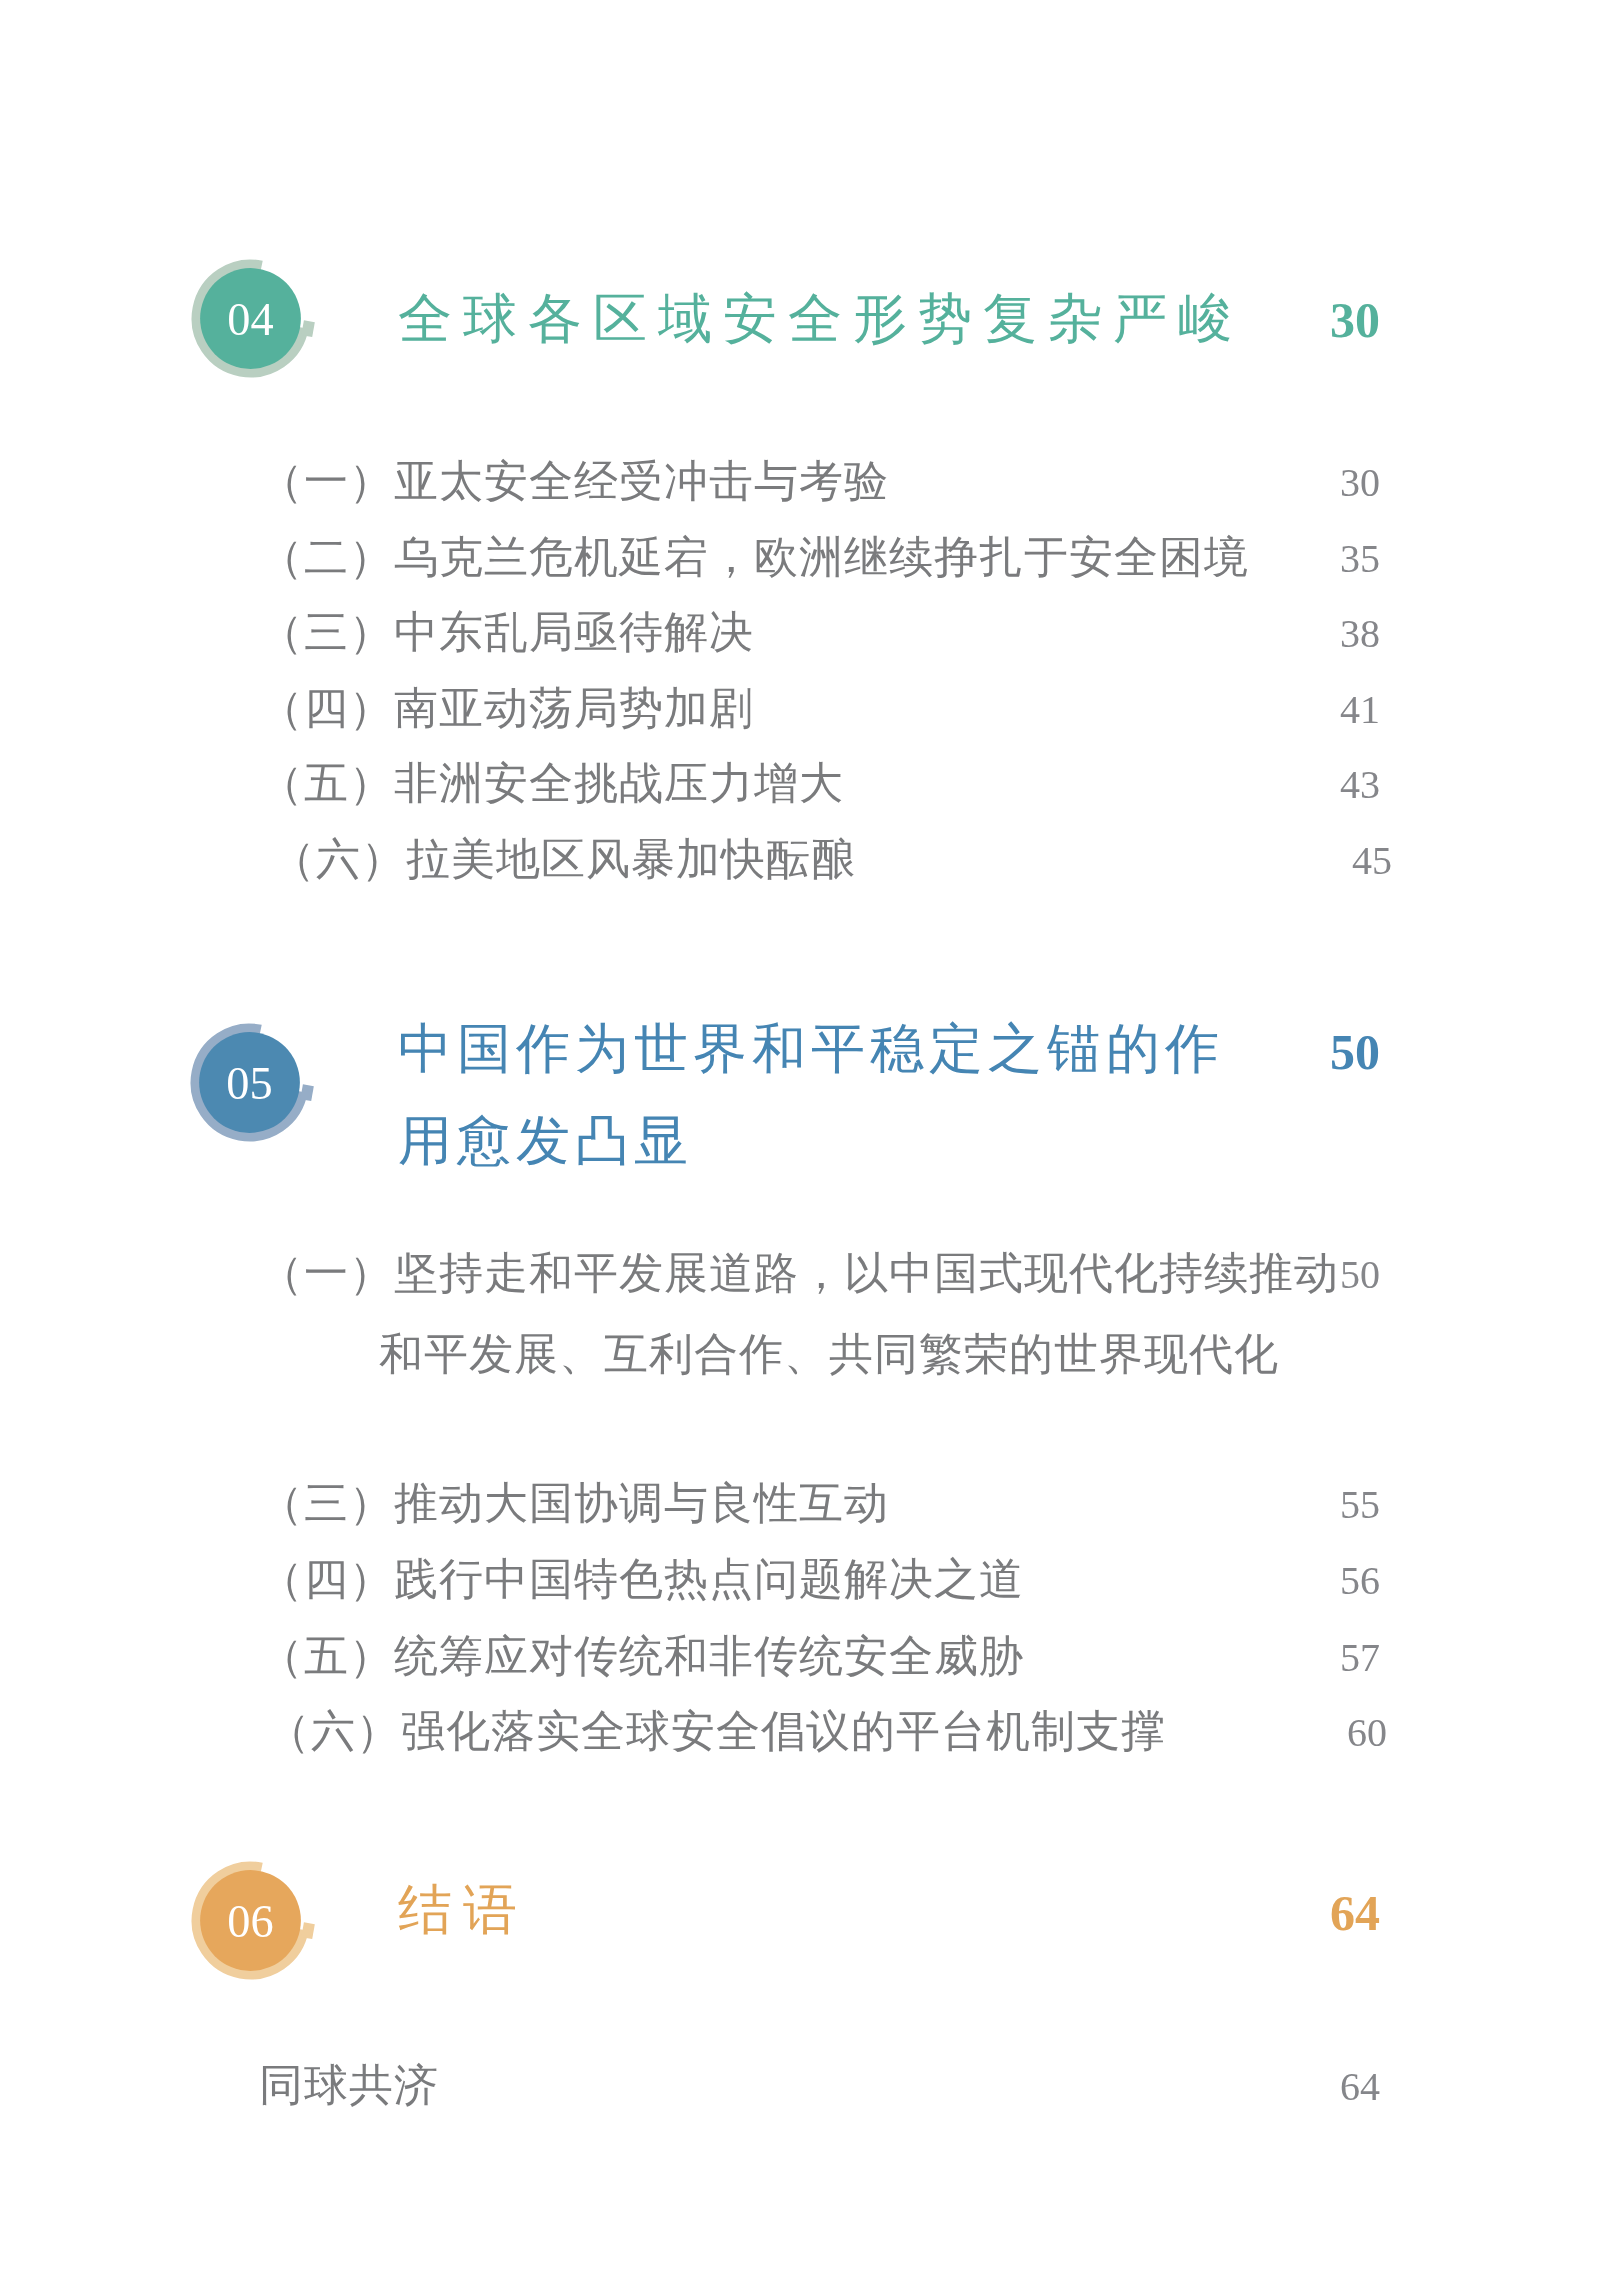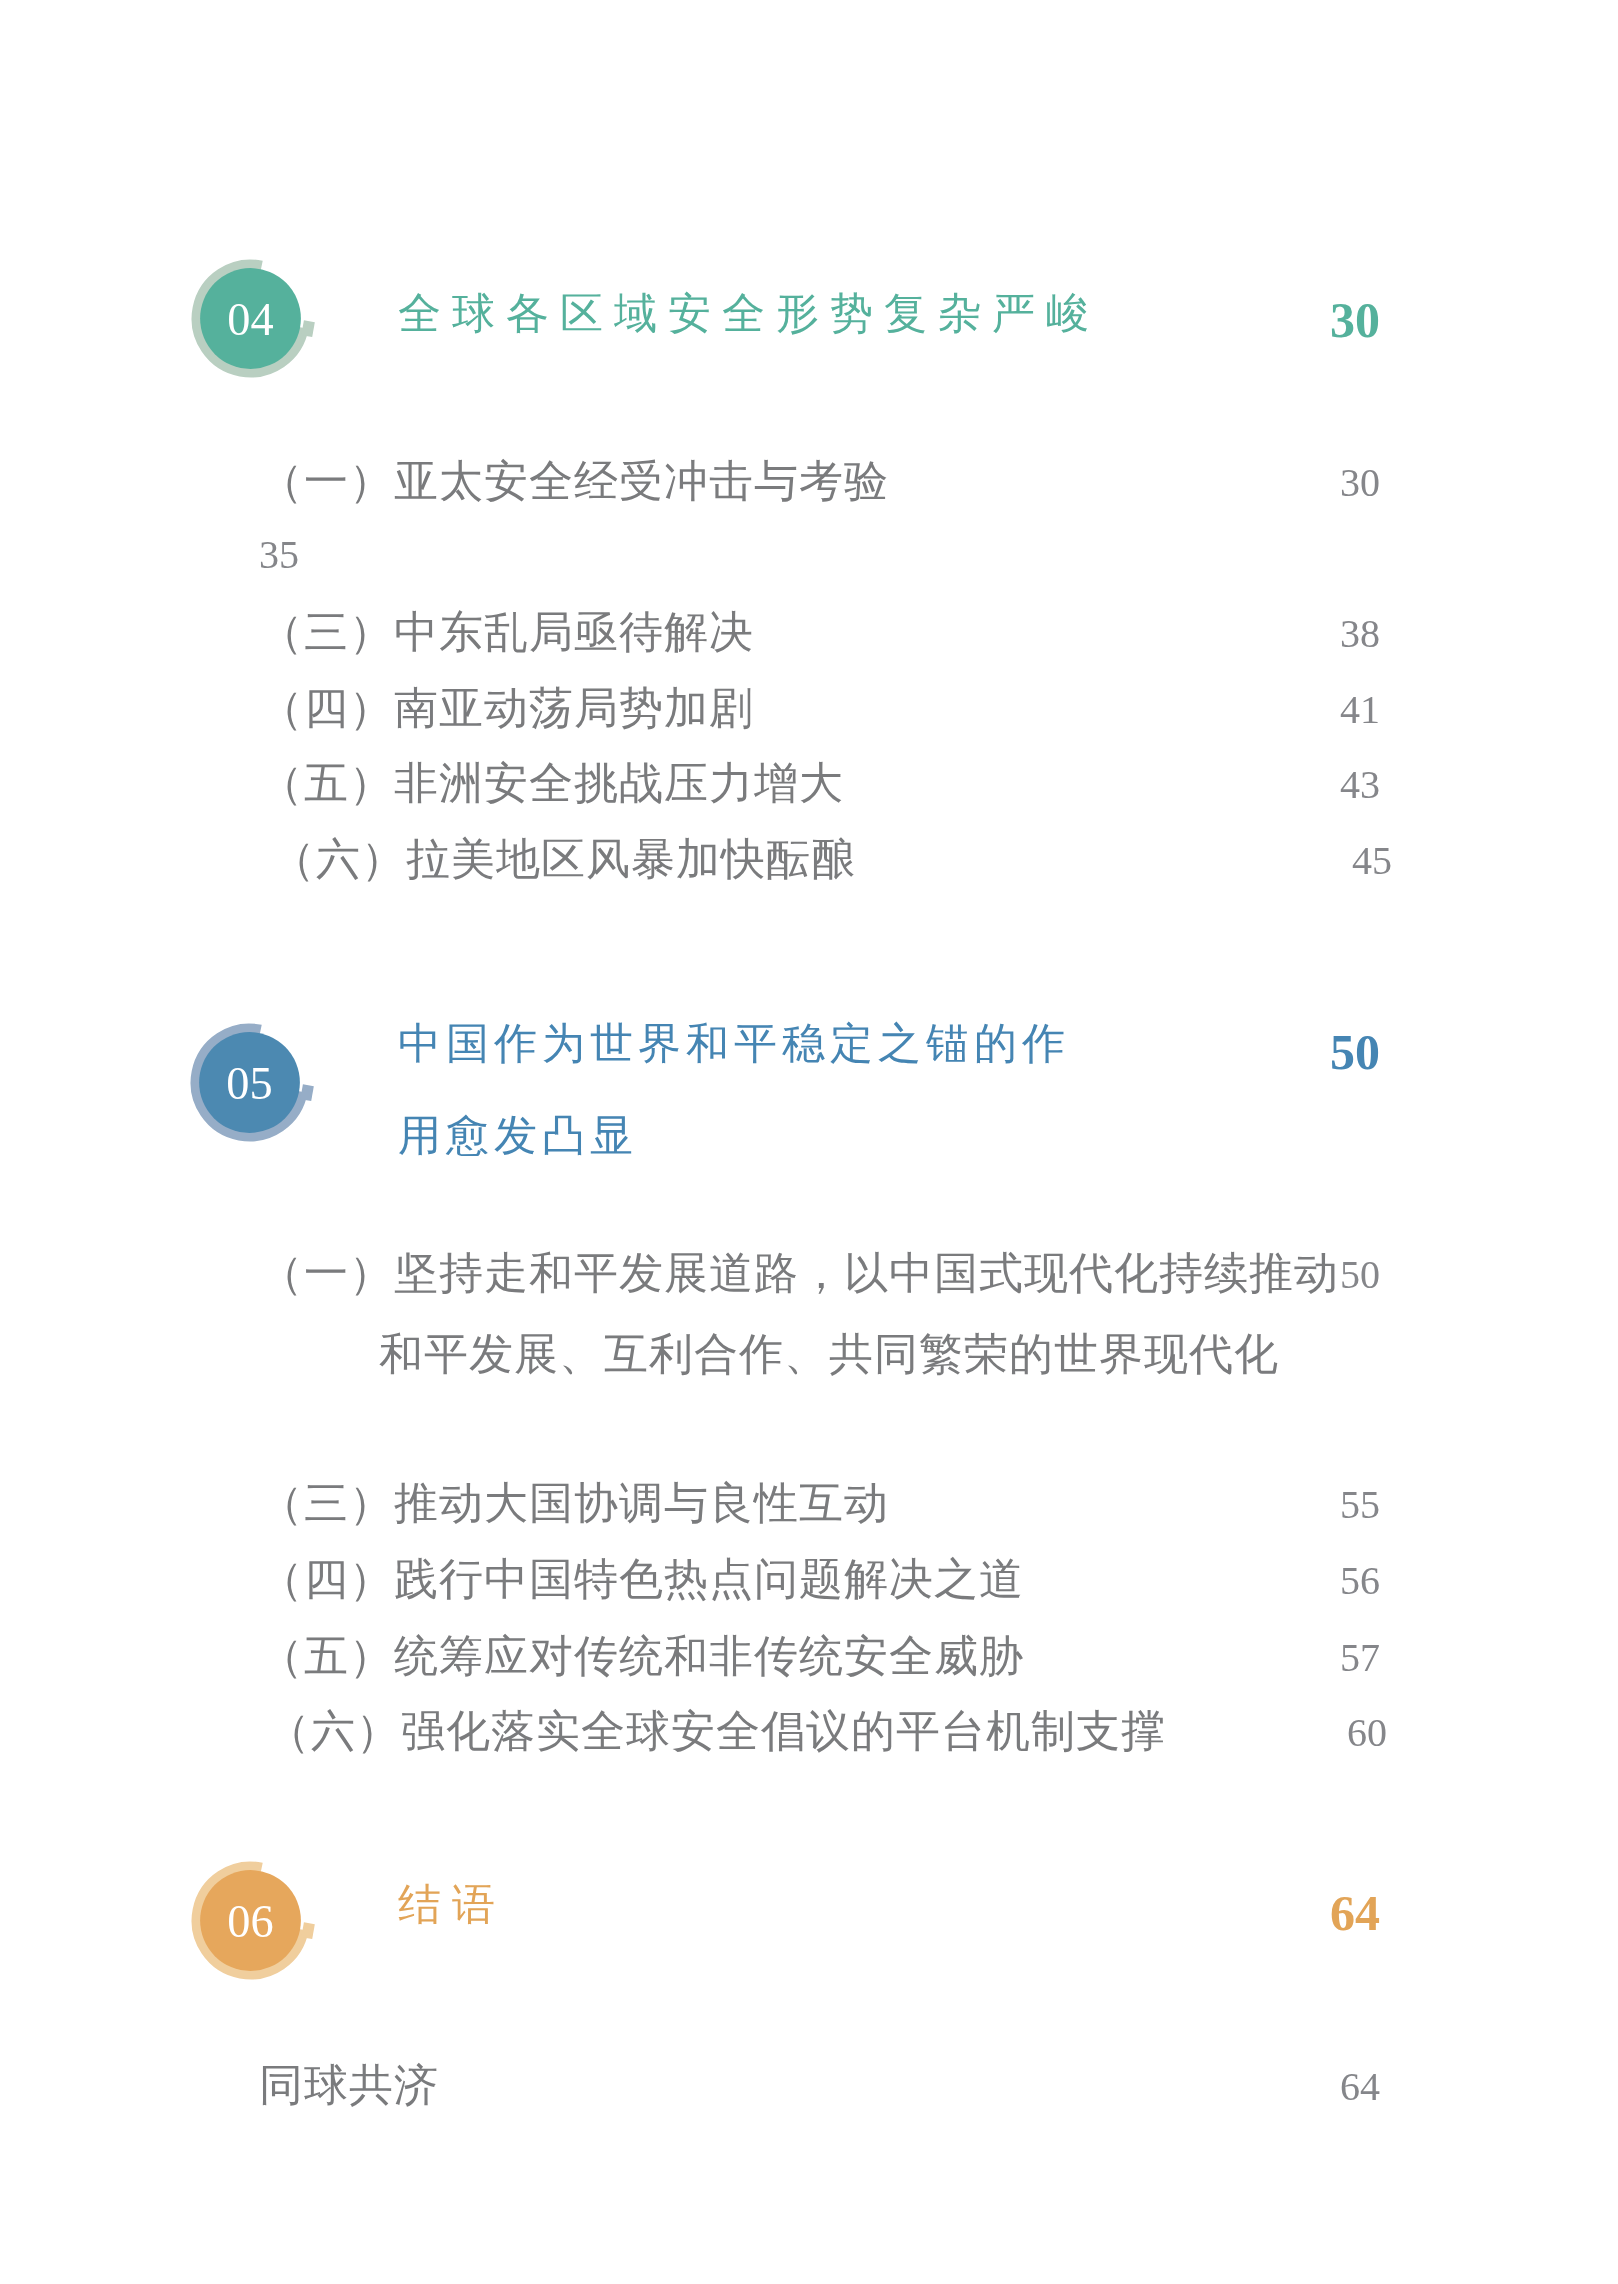--- a/index.html
+++ b/index.html
@@ -11,22 +11,22 @@
     font-family:"Liberation Sans","DejaVu Sans",sans-serif;
   }
   .badge{position:absolute;width:131px;height:131px;}
   .badge svg{width:100%;height:100%;display:block;}
   .badge-num{
     font-family:"Liberation Serif","DejaVu Serif",serif;
     font-size:92px;fill:#ffffff;
   }
   .sec-title{
     position:absolute;left:398px;
-    font-family:Liberation Sans, sans-serif;
-    font-size:43px;line-height:1.08;white-space:nowrap;
+    font-family:Liberation Serif, serif;
+    font-size:54px;line-height:1.08;white-space:nowrap;
     font-weight:400;
   }
   .ls-wide{letter-spacing:11px;}
   .ls-narrow{letter-spacing:5px;}
   .sec-page{
     position:absolute;left:1179px;width:201px;text-align:right;
     font-family:"Liberation Serif","DejaVu Serif",serif;
     font-size:50px;font-weight:bold;line-height:1;
   }
   .c-teal{color:#55B19C;}
@@ -68,20 +68,21 @@
     </svg>
   </div>
   <div class="sec-title ls-wide c-teal" style="top:290px;">全球各区域安全形势复杂严峻</div>
   <div class="sec-page c-teal" style="top:295px;">30</div>
 
   <div class="toc-row" style="top:457px;">
     <span class="toc-label">（一）亚太安全经受冲击与考验</span>
     <span class="toc-page">30</span>
   </div>
   <div class="toc-row" style="top:533px;">
+    <span class="toc-label">（二）乌克兰危机延宕，欧洲继续挣扎于安全困境</span>
     <span class="toc-page">35</span>
   </div>
   <div class="toc-row" style="top:608px;">
     <span class="toc-label">（三）中东乱局亟待解决</span>
     <span class="toc-page">38</span>
   </div>
   <div class="toc-row" style="top:684px;">
     <span class="toc-label">（四）南亚动荡局势加剧</span>
     <span class="toc-page">41</span>
   </div>

